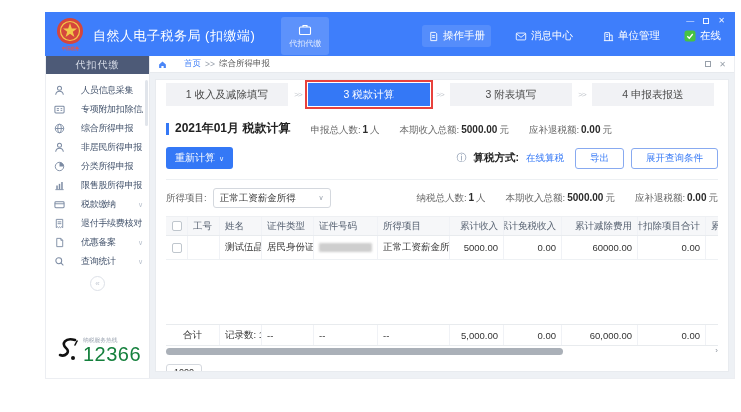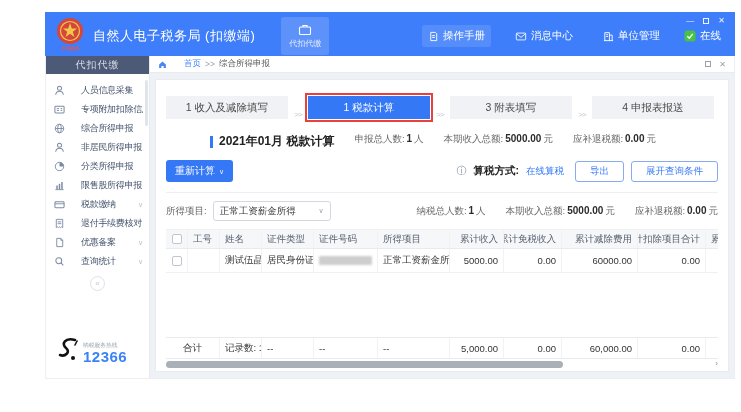--- a/index.html
+++ b/index.html
@@ -31,44 +31,44 @@
   .menu { padding-top:7px; }
   .menu-item { display:flex; align-items:center; gap:16px; height:19px; padding:0 6px 0 8px; cursor:pointer; }
   .mi-icon { flex:none; width:11px; height:11px; display:inline-flex; }
   .mi-label { font-size:9px; color:#42526b; white-space:nowrap; overflow:hidden; letter-spacing:-.3px; }
   .mi-caret { margin-left:auto; color:#b9c1cd; font-size:7px; }
   .side-scrollbar { position:absolute; right:1px; top:24px; width:3px; height:46px; background:#e1e5eb; border-radius:2px; }
   .collapse-btn { width:15px; height:15px; margin:5px auto 0; border:1px solid #dde1e8; border-radius:50%; color:#c3c9d3; font-size:8px; line-height:13px; text-align:center; cursor:pointer; background:#fff; }
   .hotline { position:absolute; left:10px; bottom:14px; display:flex; align-items:flex-end; gap:3px; }
   .hotline-col { display:flex; flex-direction:column; line-height:1; }
   .hotline-name { font-size:8px; transform:scale(.72); transform-origin:left bottom; color:#9aa3b0; white-space:nowrap; margin-bottom:1px; }
-  .hotline-number { font-size:15px; font-weight:bold; color:#3b82f6; letter-spacing:.5px; }
+  .hotline-number { font-size:20px; font-weight:normal; color:#15803d; letter-spacing:.5px; }
 
   
   .main { flex:1; display:flex; flex-direction:column; background:#eef1f5; min-width:0; }
   .breadcrumb-bar { height:17px; background:#fff; border-bottom:1px solid #e7eaee; display:flex; align-items:center; padding:0 8px; font-size:8.5px; flex:none; }
   .bc-home { display:flex; align-items:center; gap:17px; color:#4a86f7; cursor:pointer; }
   .bc-sep { color:#9aa2ad; margin:0 4px; }
   .bc-current { color:#555; }
   .bc-right { margin-left:auto; display:flex; align-items:center; gap:8px; color:#98a0aa; font-size:8px; }
   .bc-box { display:inline-block; width:6px; height:6px; border:1px solid #98a0aa; }
 
   .content { flex:1; padding:6px 5px 6px 5px; min-height:0; }
   .panel { height:100%; background:#fff; border:1px solid #e8ebef; padding:0 10px; overflow:hidden; }
 
   
-  .steps { margin-top:16px; display:flex; align-items:flex-end; }
+  .steps { margin-top:3px; display:flex; align-items:center; }
   .step-tab { width:122px; height:23px; line-height:23px; text-align:center; font-size:10.5px; background:#f1f2f5; color:#4a4a4a; cursor:pointer; white-space:nowrap; }
   .step-sep { width:20px; text-align:center; color:#c2c6cc; font-size:8px; letter-spacing:-1px; }
   .step-wrap { position:relative; }
   .step-tab.active { background:#3478f6; color:#fff; }
   .annotation-box { position:absolute; left:-3px; top:-3px; right:-3px; bottom:-3px; border:2px solid #e8413c; pointer-events:none; }
 
   
-  .summary-row { margin-top:14px; display:flex; align-items:flex-start; white-space:nowrap;margin-left:44px; }
+  .summary-row { margin-top:14px; display:flex; align-items:flex-end; white-space:nowrap; }
   .blue-bar { display:inline-block; width:3px; height:12px; background:#3478f6; margin-right:6px; align-self:center; }
   .period-title { font-size:12px; font-weight:bold; color:#222; }
   .stat { margin-left:20px; font-size:9.5px; color:#666; }
   .stat .s-value { font-weight:bold; color:#2b2b2b; font-size:10px; margin:0 2px; }
 
   
   .toolbar-row { margin-top:10px; display:flex; align-items:center; padding-bottom:10px; border-bottom:1px solid #edf0f3; }
   .btn-primary { background:#3478f6; color:#fff; font-size:10px; border:none; border-radius:3px; padding:4px 9px; cursor:pointer; white-space:nowrap; }
   .btn-primary .caret { font-size:7px; margin-left:4px; opacity:.9; }
   .toolbar-right { margin-left:auto; display:flex; align-items:center; gap:7px; white-space:nowrap; }
@@ -311,21 +311,21 @@
         </span>
       </div>
 
       <div class="content">
         <div class="panel">
 
           <div class="steps">
             <div class="step-tab">1 收入及减除填写</div>
             <div class="step-sep">&gt;&gt;</div>
             <div class="step-wrap">
-              <div class="step-tab active">1 税款计算</div>
+              <div class="step-tab active">3 税款计算</div>
               <div class="annotation-box"></div>
             </div>
             <div class="step-sep">&gt;&gt;</div>
             <div class="step-tab">3 附表填写</div>
             <div class="step-sep">&gt;&gt;</div>
             <div class="step-tab">4 申报表报送</div>
           </div>
 
           <div class="summary-row">
             <span class="blue-bar"></span>

